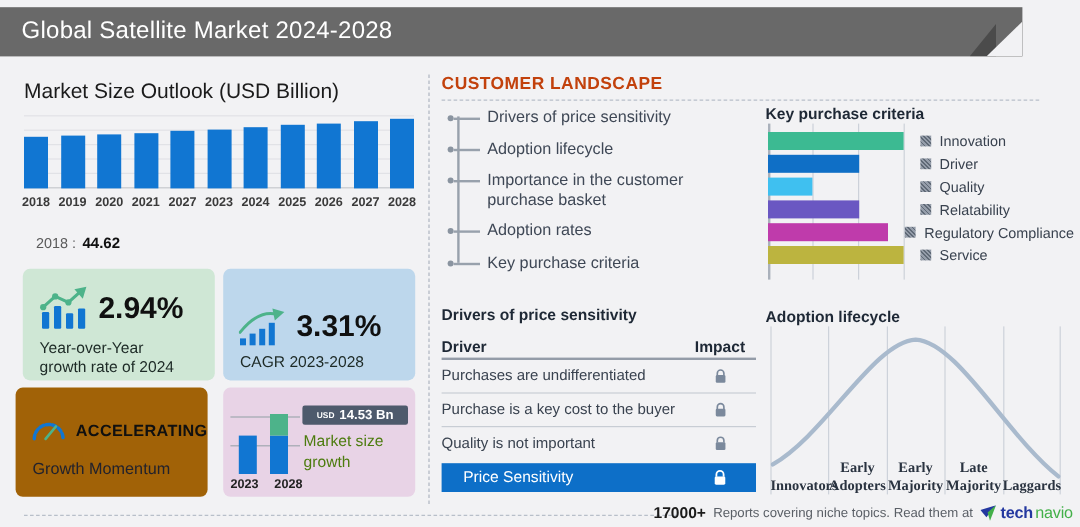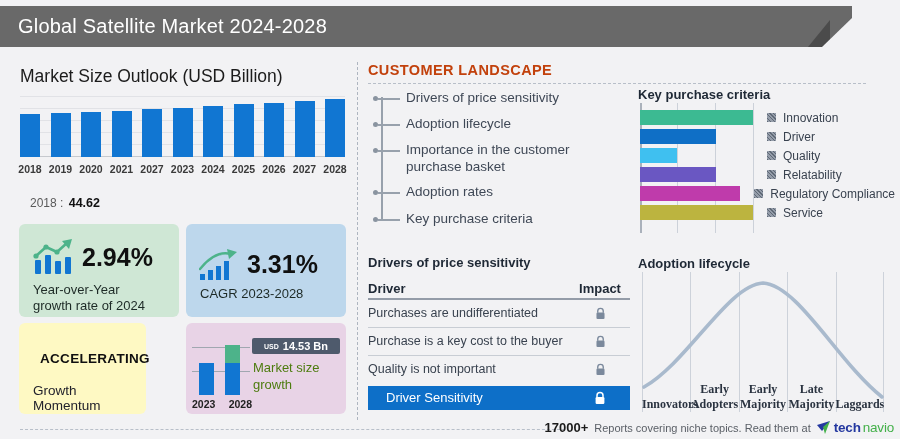--- a/index.html
+++ b/index.html
@@ -23,21 +23,21 @@
   .msc-labels { position:absolute; left:0; right:0; bottom:8px; display:flex; justify-content:space-between; }
   .blab { width:20px; display:flex; justify-content:center; font-size:10.5px; font-weight:600; color:#3a3a3a; white-space:nowrap; }
 
   .anchor { position:absolute; left:30px; top:196px; font-size:12px; color:#5a5a5a; }
   .anchor b { color:#111; font-size:12.5px; margin-left:2px; }
 
   
   .card { position:absolute; border-radius:6px; }
   .card-yoy   { left:19px;  top:224px; width:160px; height:93px; background:#cfe7d5; }
   .card-cagr  { left:186px; top:224px; width:160px; height:93px; background:#bdd7ec; }
-  .card-mom   { left:19px;  top:323px; width:127px; height:91px; background:#fef9c3; }
+  .card-mom   { left:13px;  top:323px; width:160px; height:91px; background:#a16207; }
   .card-grow  { left:186px; top:323px; width:160px; height:91px; background:#e8d3e6; }
   .card-top { display:flex; align-items:center; gap:8px; padding:14px 0 0 13px; }
   .stat-value { font-size:25px; font-weight:700; color:#101010; }
   .card-label { padding:6px 10px 0 14px; font-size:13px; color:#1d2a26; line-height:1.25; }
   .mom-row { display:flex; align-items:center; gap:8px; padding:22px 0 0 13px; }
   .mom-value { font-size:13.5px; font-weight:700; color:#101010; letter-spacing:.3px; }
   .mom-label { padding:12px 0 0 14px; font-size:13.5px; color:#22222c; }
 
   
   .mini { position:absolute; left:6px; top:10px; width:58px; height:70px; }
@@ -188,21 +188,21 @@
       <circle cx="14" cy="9" r="2.6" fill="#4db38a"></circle>
       <circle cx="25" cy="14" r="2.6" fill="#4db38a"></circle>
       <polygon points="30,3 40,1 37,11" fill="#4db38a"></polygon>
     </svg>
     <div class="stat-value">2.94%</div>
   </div>
   <div class="card-label" style="max-width:150px">Year-over-Year growth rate of 2024</div>
 </div>
 
 <div class="card card-cagr">
-  <div class="card-top" style="padding-top:24px">
+  <div class="card-top" style="padding-top:32px">
     <svg width="40" height="32" viewBox="0 0 40 32">
       <rect x="1" y="26" width="5" height="6" fill="#1176d2"></rect>
       <rect x="9" y="22" width="5" height="10" fill="#1176d2"></rect>
       <rect x="17" y="18" width="5" height="14" fill="#1176d2"></rect>
       <rect x="25" y="13" width="5" height="19" fill="#1176d2"></rect>
       <path d="M1 21 Q 16 2 32 6" fill="none" stroke="#4db38a" stroke-width="2.4" stroke-linecap="round"></path>
       <polygon points="28,1 38,4 30,11" fill="#4db38a"></polygon>
     </svg>
     <div class="stat-value">3.31%</div>
   </div>
@@ -305,21 +305,21 @@
         <span>Quality is not important</span>
         <span class="lockcell">
           <svg width="11" height="13" viewBox="0 0 12 14">
             <path d="M3 6.2V4.4a3 3 0 0 1 6 0v1.8" fill="none" stroke="#7b899c" stroke-width="1.5"></path>
             <rect x="1.6" y="6" width="8.8" height="7" rx="1.2" fill="#7b899c"></rect>
           </svg>
         </span>
       </div>
     </div>
   <div class="dps-highlight">
-    <span>Driver Sensitivity</span>
+    <span>Price Sensitivity</span>
     <span class="lockcell">
       <svg width="12" height="14" viewBox="0 0 12 14">
           <path d="M3 6.2V4.4a3 3 0 0 1 6 0v1.8" fill="none" stroke="#ffffff" stroke-width="1.5"></path>
           <rect x="1.6" y="6" width="8.8" height="7" rx="1.2" fill="#ffffff"></rect>
         </svg>
     </span>
   </div>
 </div>
 
 <div class="kpc-title">Key purchase criteria</div>

